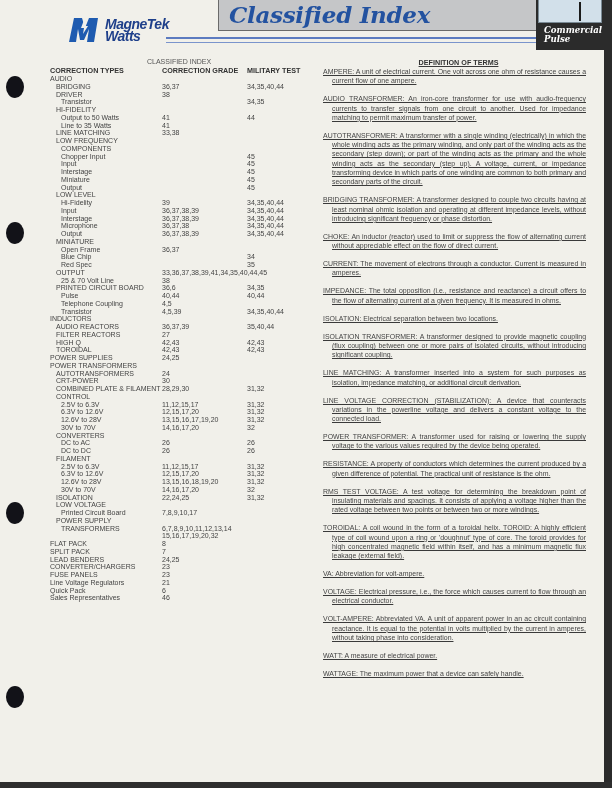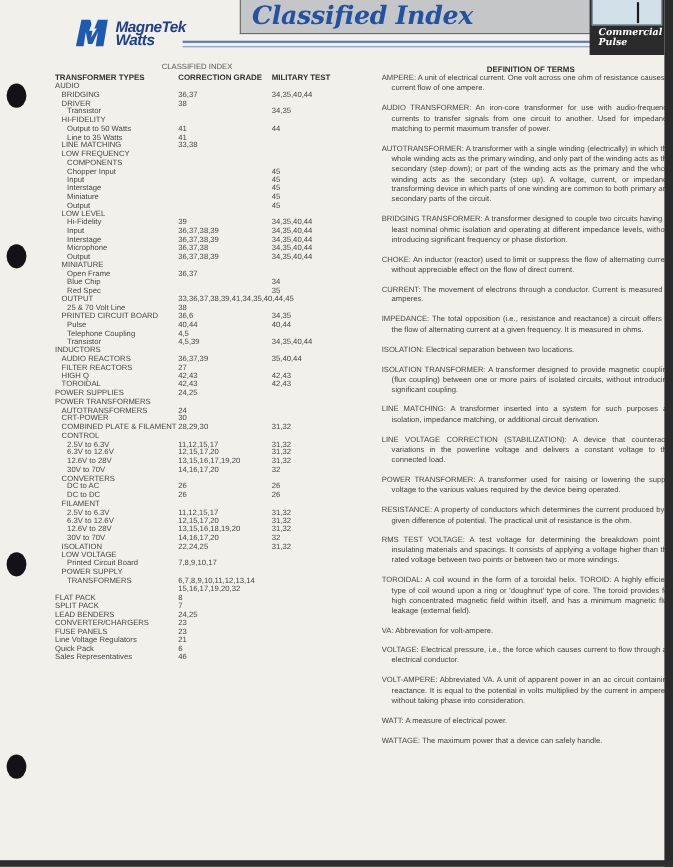--- a/index.html
+++ b/index.html
@@ -28,21 +28,21 @@
   .idx { position:absolute; left:50px; top:66px; width:280px; }
   .idx-head { display:flex; font-size:7.2px; font-weight:bold; color:#333; height:9px; line-height:9px; }
   .row { display:flex; height:7.75px; line-height:7.75px; font-size:7px; color:#444; white-space:nowrap; }
   .c1 { width:112px; overflow:visible; }
   .c2 { width:85px; }
   .c3 { width:80px; }
   .row.tall { height:15.5px; }
   .wrap { white-space:pre-line; line-height:7.75px; }
 
   
-  .defs { position:absolute; left:347px; top:58px; width:263px; }
+  .defs { position:absolute; left:323px; top:58px; width:263px;text-decoration:underline; }
   .defs-title { text-align:center; font-size:7.2px; font-weight:bold; color:#333; height:9px; line-height:9px; padding-left:8px; }
   .def { font-size:6.95px; line-height:9.3px; color:#444; padding-left:9px; text-indent:-9px; text-align:justify; margin-bottom:8.7px; }
 </style>
 </head>
 <body>
 
 <div class="page">
 
   <div class="hole" style="top:76px"></div>
   <div class="hole" style="top:222px"></div>
@@ -73,21 +73,21 @@
     <div class="tab-label">
       <div>Commercial</div>
       <div>Pulse</div>
     </div>
   </div>
 
   <div class="idx-caption">CLASSIFIED INDEX</div>
 
   <div class="idx">
     <div class="idx-head">
-      <div class="c1">TRANSFORMER TYPES</div>
+      <div class="c1">CORRECTION TYPES</div>
       <div class="c2">CORRECTION GRADE</div>
       <div class="c3">MILITARY TEST</div>
     </div>
     <div id="idx-rows">
         <div class="row">
           <div class="c1" style="padding-left: 0px; width: 112px;">AUDIO</div>
           <div class="c2"></div>
           <div class="c3"></div>
         </div>
         <div class="row">

